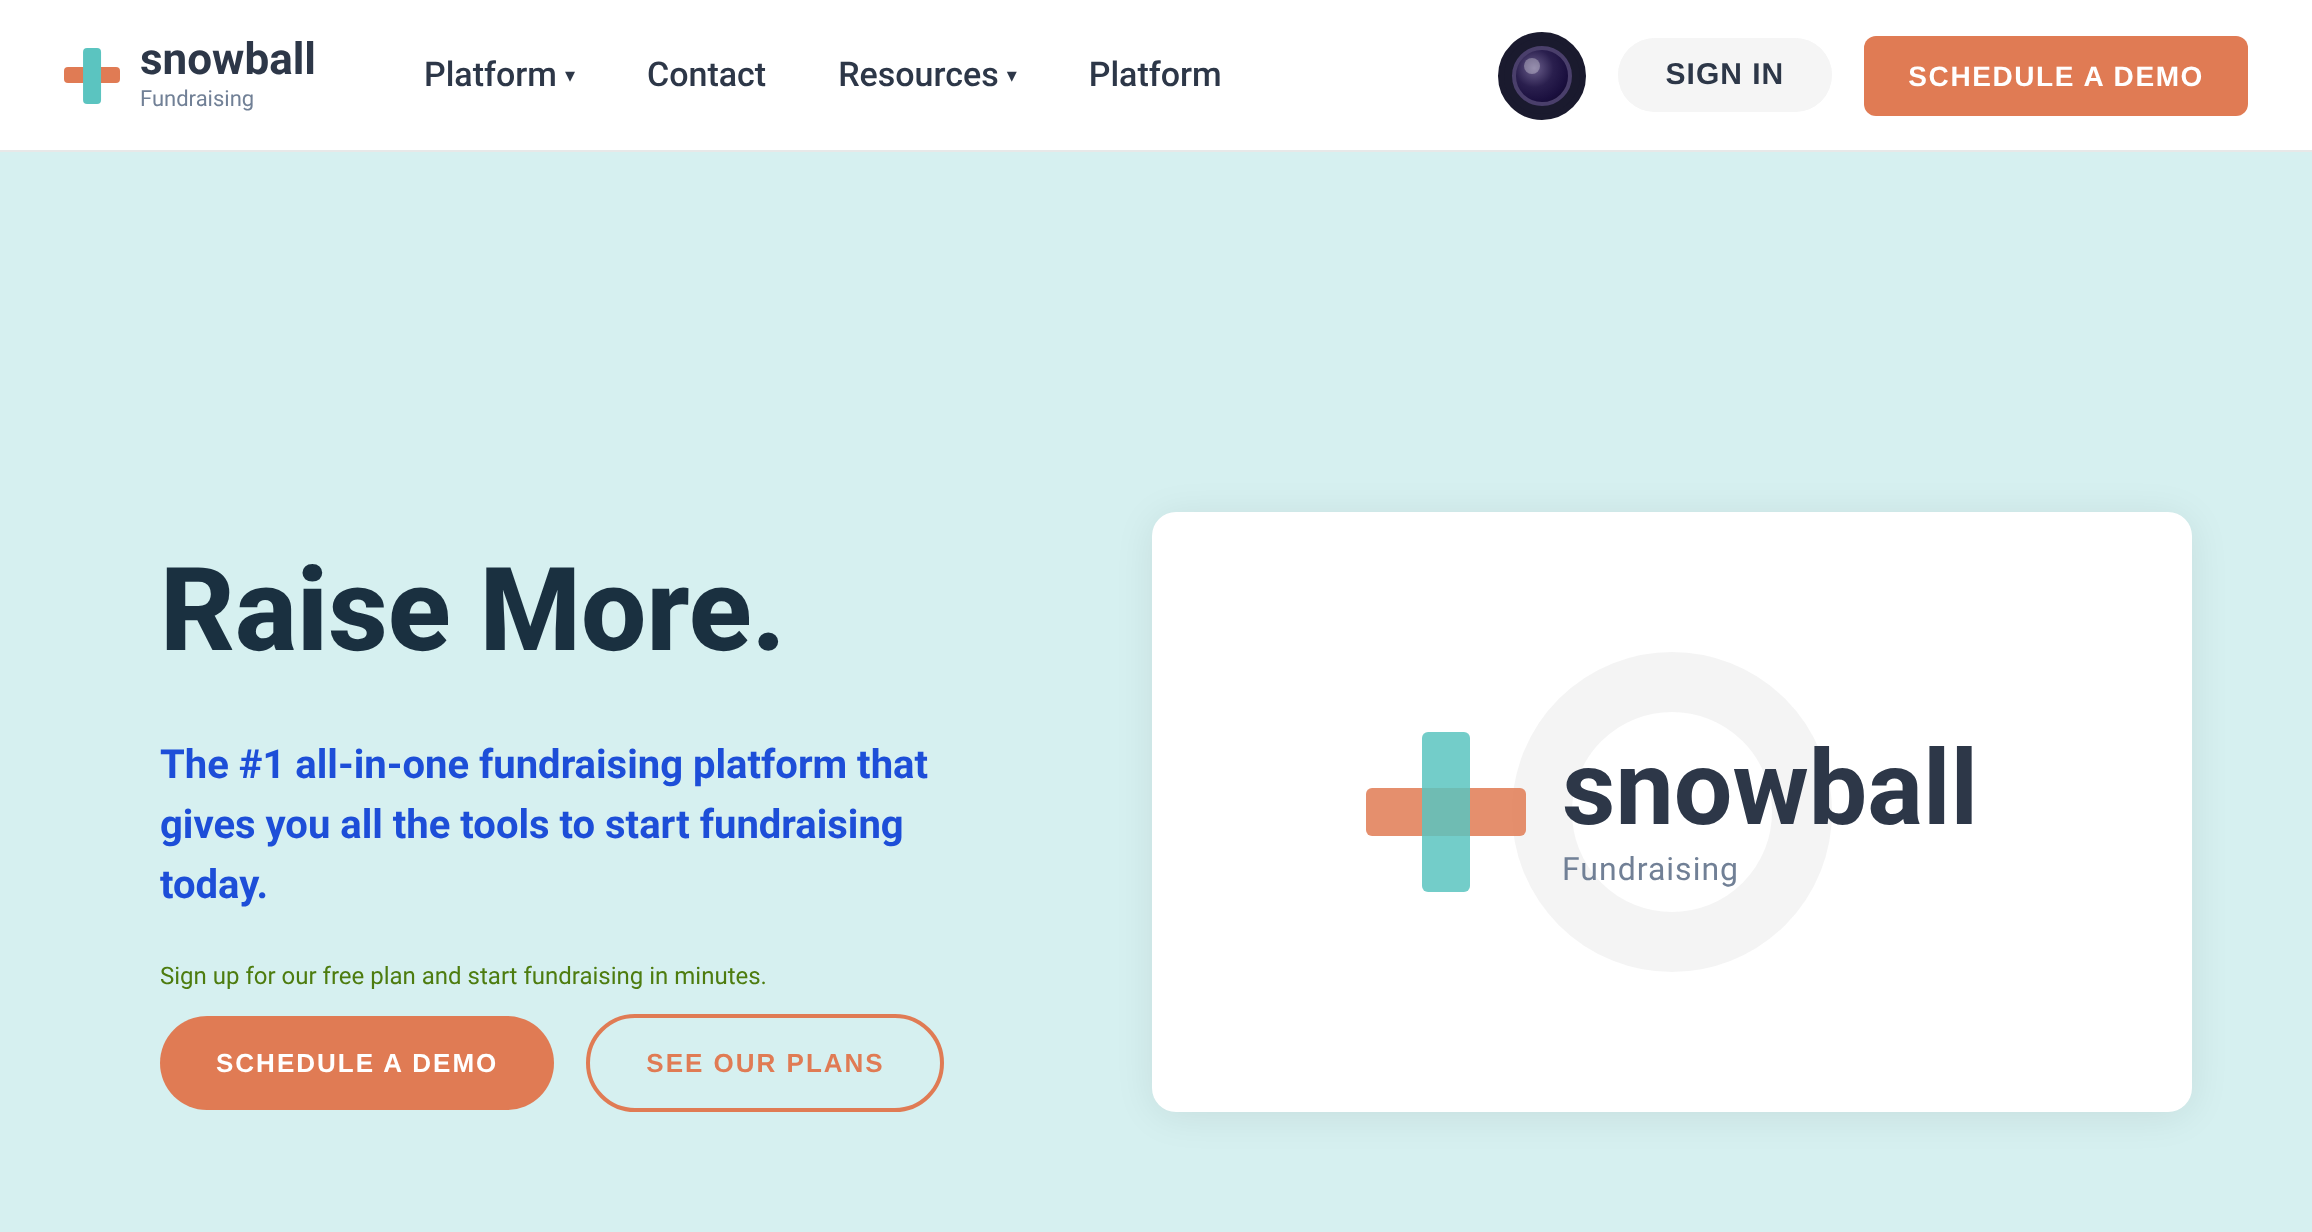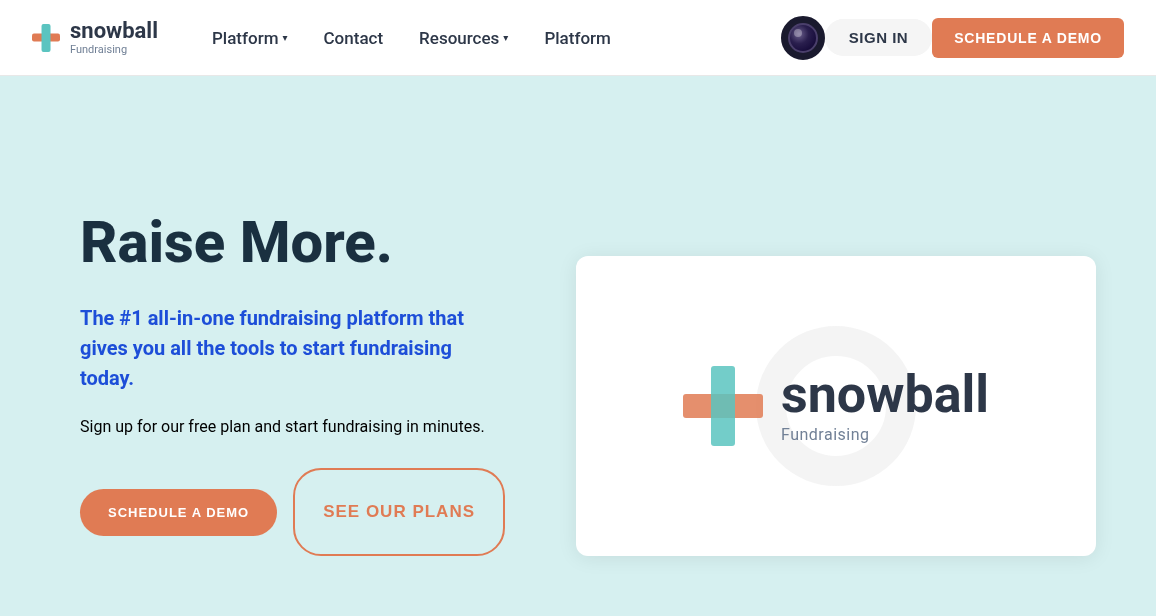--- a/index.html
+++ b/index.html
@@ -73,21 +73,21 @@
     }
 
     .nav-chevron {
       font-size: 10px;
       color: #2d3748;
     }
 
     .header-actions {
       display: flex;
       align-items: center;
-      gap: 0;
+      gap: 16px;
     }
 
     .camera-icon-wrapper {
       width: 44px;
       height: 44px;
       border-radius: 50%;
       border: 3px solid #1a1a2e;
       background: #1a1a2e;
       display: flex;
       align-items: center;
@@ -169,23 +169,23 @@
     .hero-subtext {
       font-size: 20px;
       font-weight: 700;
       color: #1d4ed8;
       line-height: 1.5;
       margin-bottom: 24px;
       max-width: 420px;
     }
 
     .hero-signup-text {
-      font-size: 16px;
-      color: #000000;
-      margin-bottom: 32px;
+      font-size: 12px;
+      color: #4d7c0f;
+      margin-bottom: 12px;
     }
 
     .hero-buttons {
       display: flex;
       gap: 16px;
       align-items: center;
     }
 
     .btn-schedule-demo {
       background: #e07b54;
@@ -196,23 +196,23 @@
       font-weight: 800;
       color: #ffffff;
       cursor: pointer;
       letter-spacing: 1px;
       text-transform: uppercase;
     }
 
     .btn-see-plans {
       background: transparent;
       border: 2px solid #e07b54;
-      padding: 32px 28px;
+      padding: 15px 28px;
       border-radius: 28px;
-      font-size: 17px;
+      font-size: 13px;
       font-weight: 800;
       color: #e07b54;
       cursor: pointer;
       letter-spacing: 1px;
       text-transform: uppercase;
     }
 
     
     .hero-visual {
       flex: 1;

